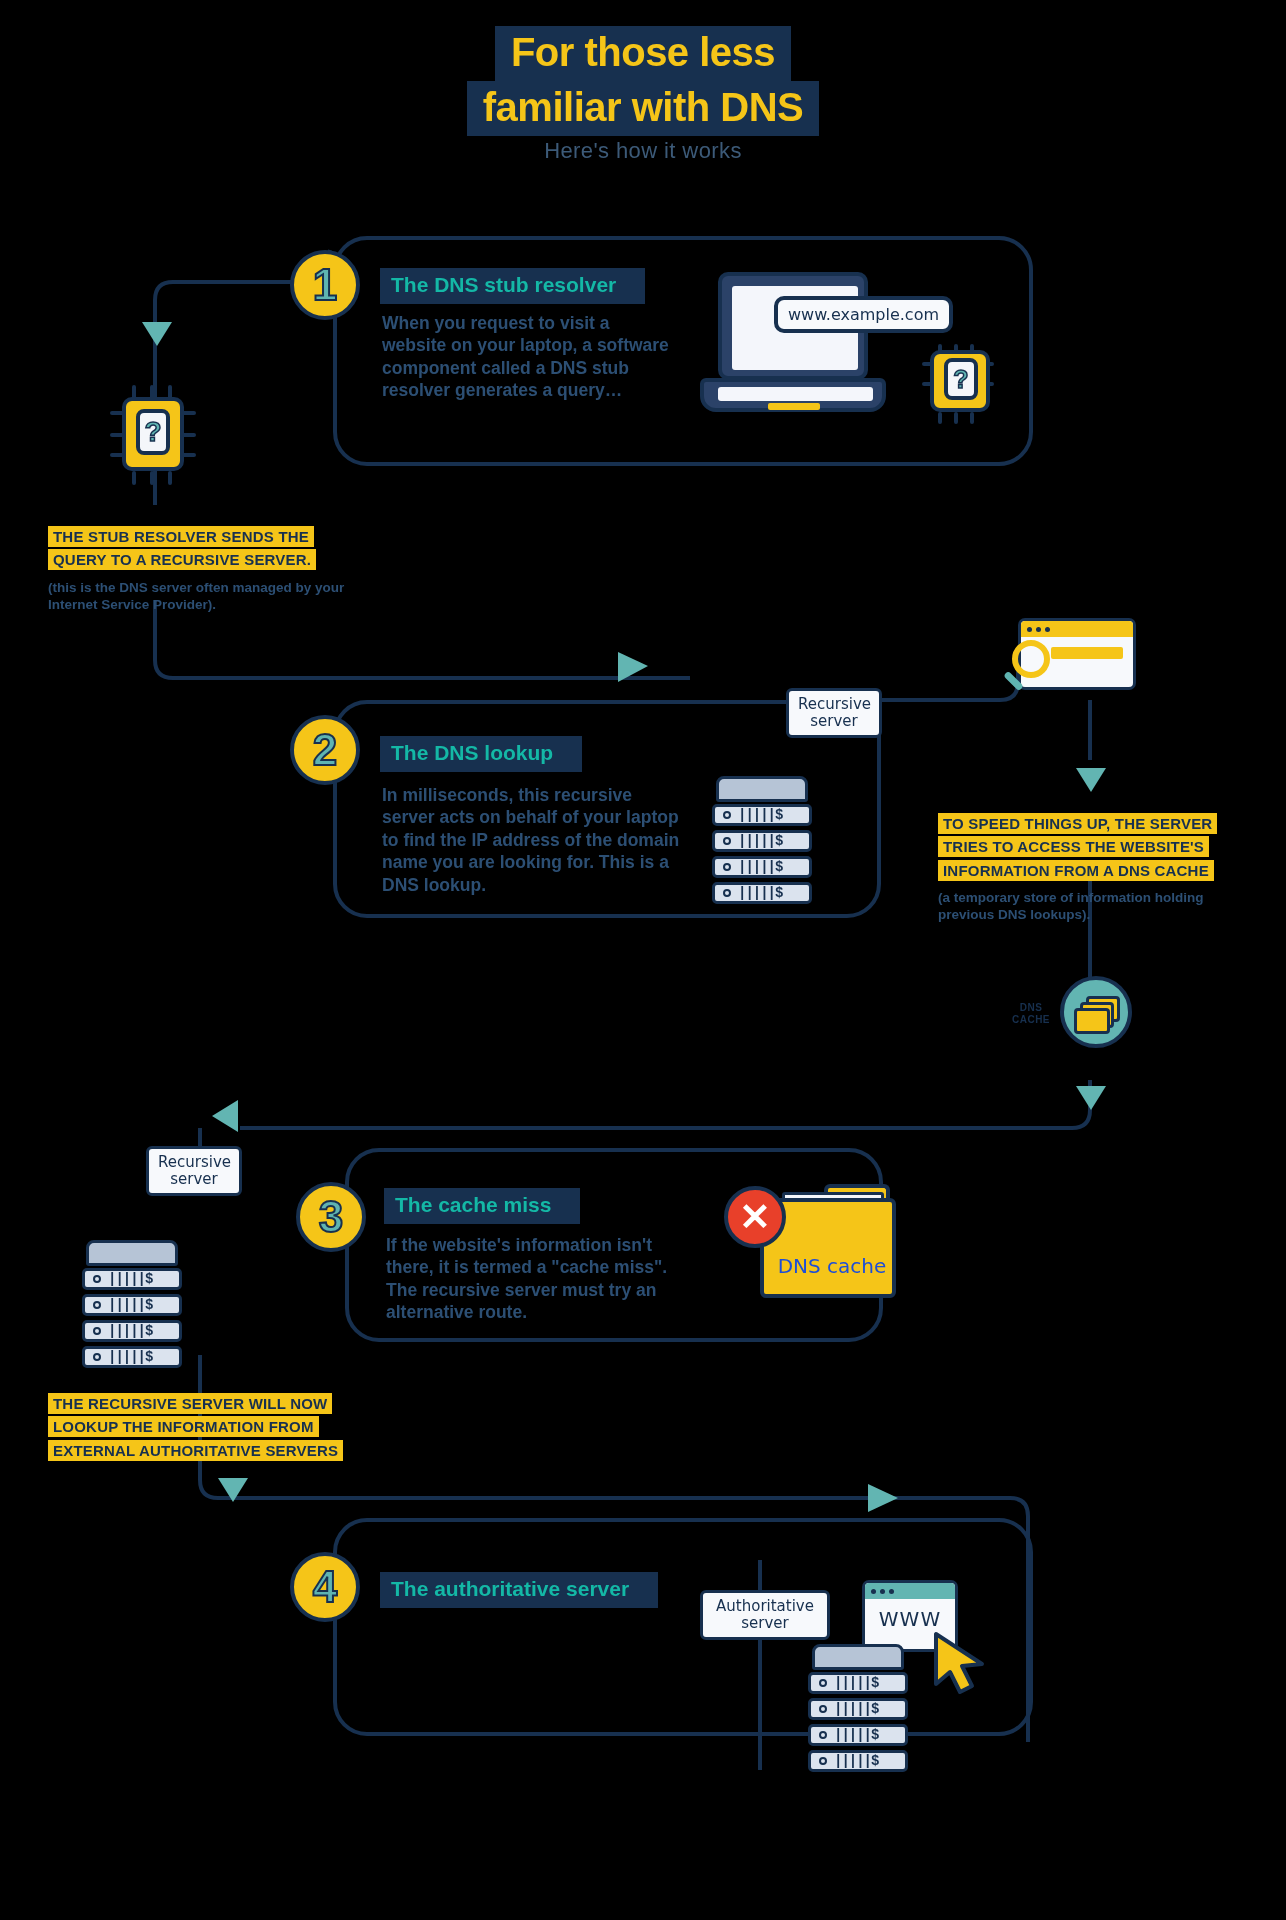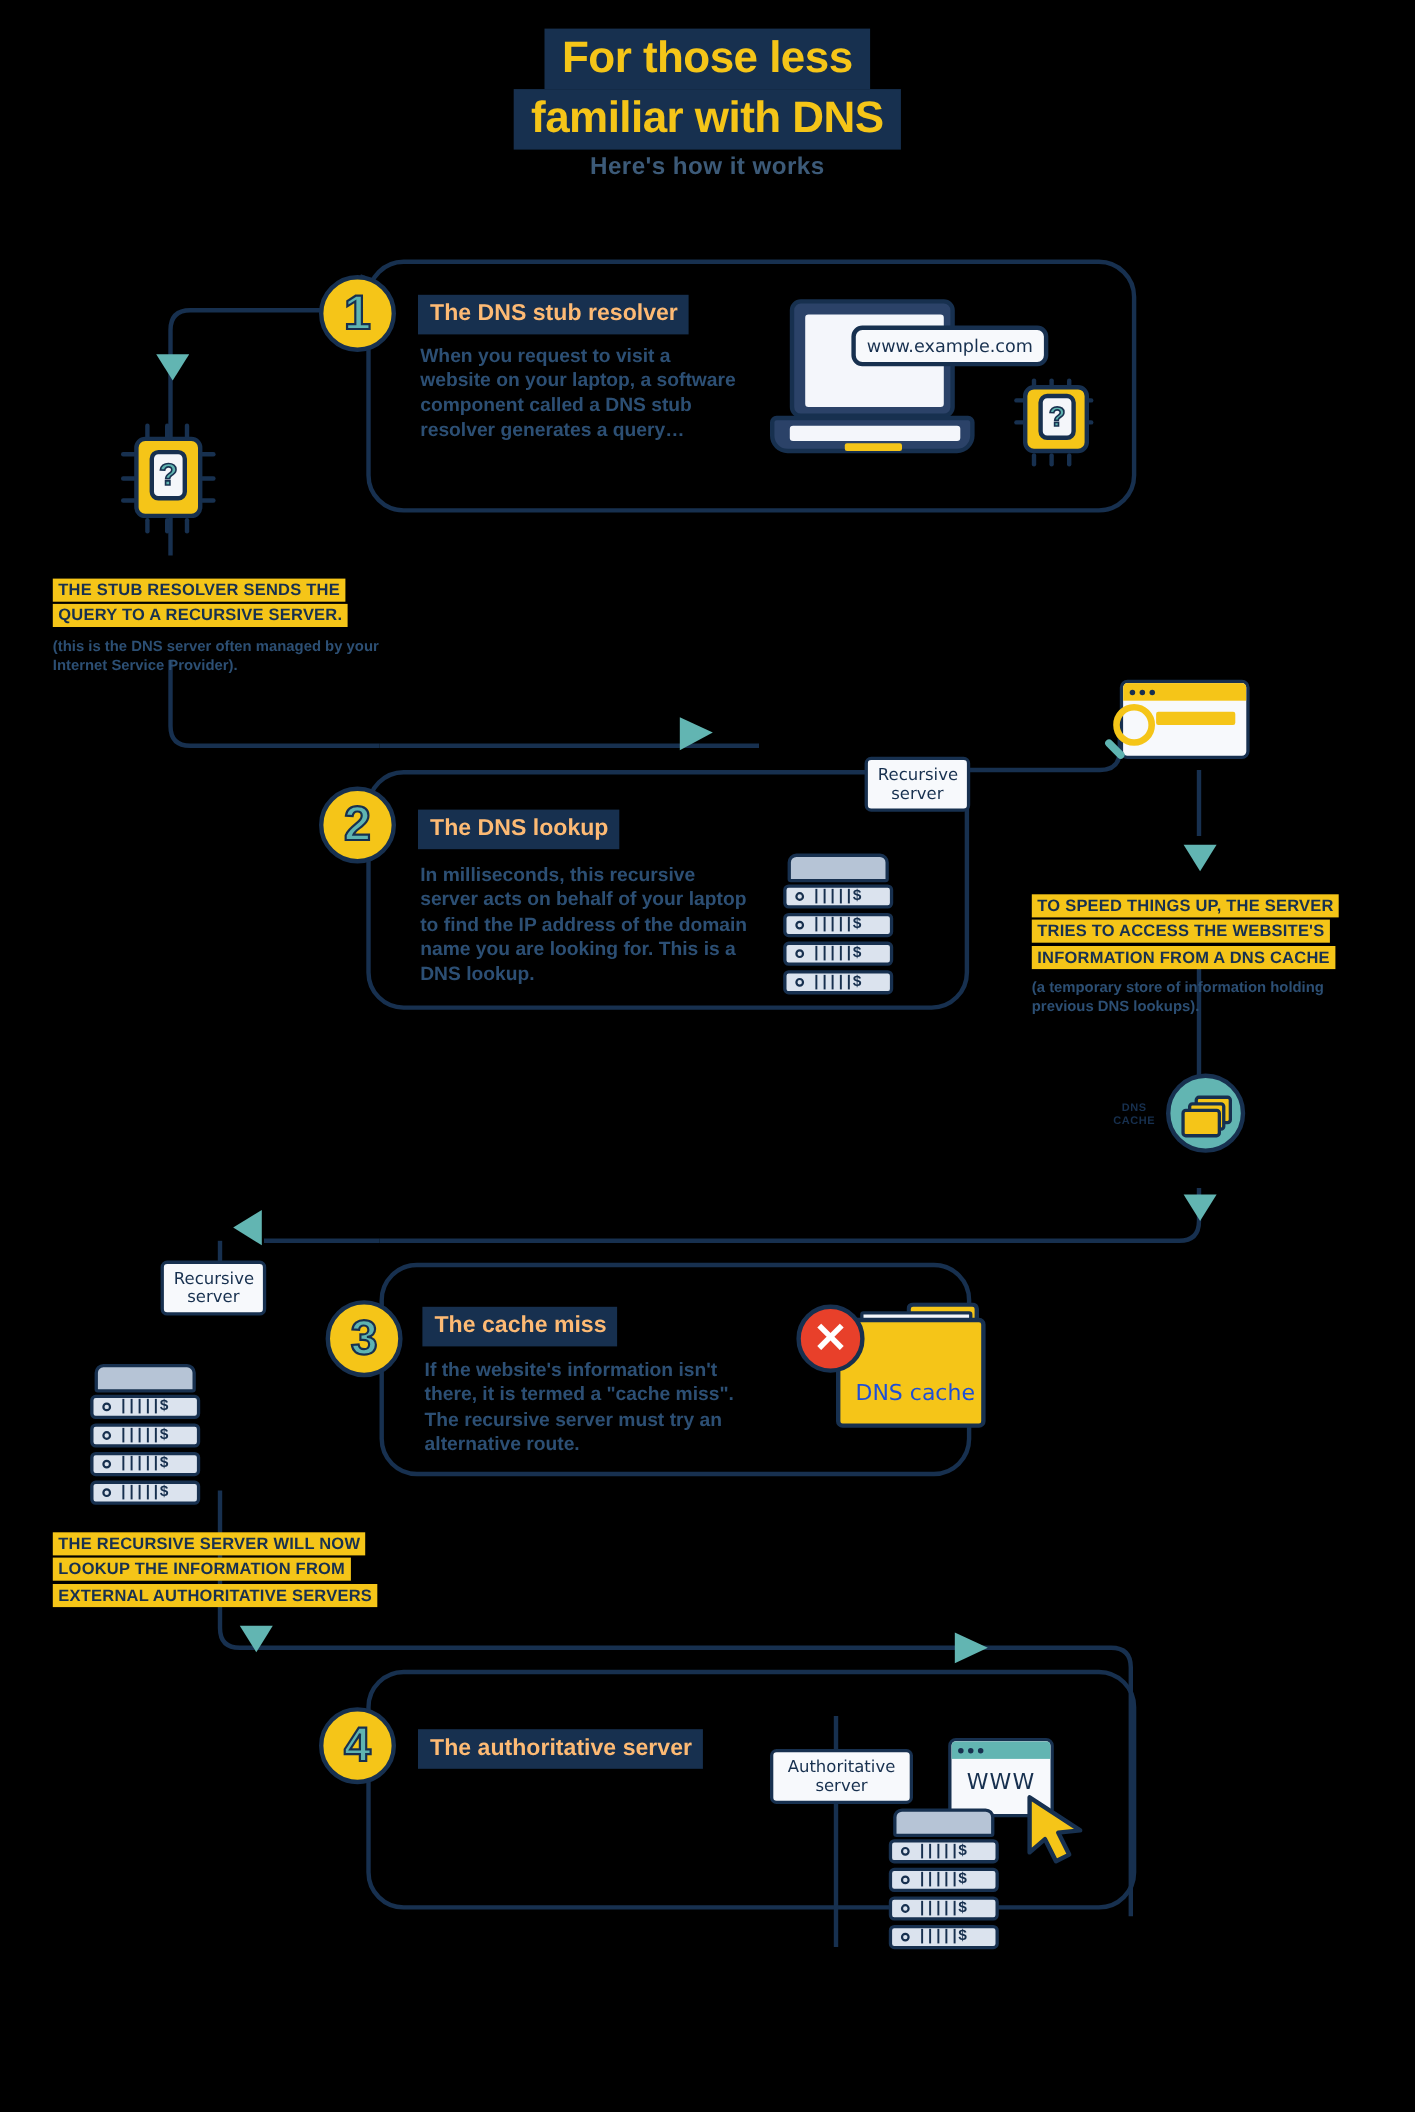--- a/index.html
+++ b/index.html
@@ -13,38 +13,38 @@
 
   
   .title-wrap { position:absolute; top:26px; left:0; width:1286px; text-align:center; }
   .title-line {
     display:inline-block; background:#17304f; color:#f5c518;
     font-size:40px; font-weight:bold; letter-spacing:-0.5px;
     padding:6px 16px 9px 16px; line-height:1.0;
   }
   .subtitle {
     position:absolute; top:138px; left:0; width:1286px; text-align:center;
-    color:#3c5a78; font-size:22px; font-weight:bold; letter-spacing:0.4px;
+    color:#3c5a78; font-size:22px; font-weight:normal; letter-spacing:0.4px;
   }
 
   
   .card {
     position:absolute; border:4px solid #17304f; border-radius:34px;
     background:transparent;
   }
   .num-circle {
     position:absolute; width:70px; height:70px; border-radius:50%;
     background:#f5c518; border:4px solid #17304f;
     display:flex; align-items:center; justify-content:center;
     font-size:44px; font-weight:bold; color:#5fb4b1;
     -webkit-text-stroke: 2px #17304f; line-height:1; z-index:6;
   }
   .step-title {
-    position:absolute; background:#17304f; color:#fdba74;
-    font-size:21px; font-weight:bold; padding:5px 10px 7px 11px;
+    position:absolute; background:#17304f; color:#14b8a6;
+    font-size:21px; font-weight:bold; padding:5px 29px 7px 11px;
     white-space:nowrap; z-index:5;
   }
   .step-body {
     position:absolute; color:#2c4f74; font-size:17.5px;
     font-weight:bold; line-height:1.28; z-index:5;
   }
 
   
   .callout { position:absolute; z-index:7; }
   .callout .hl {

